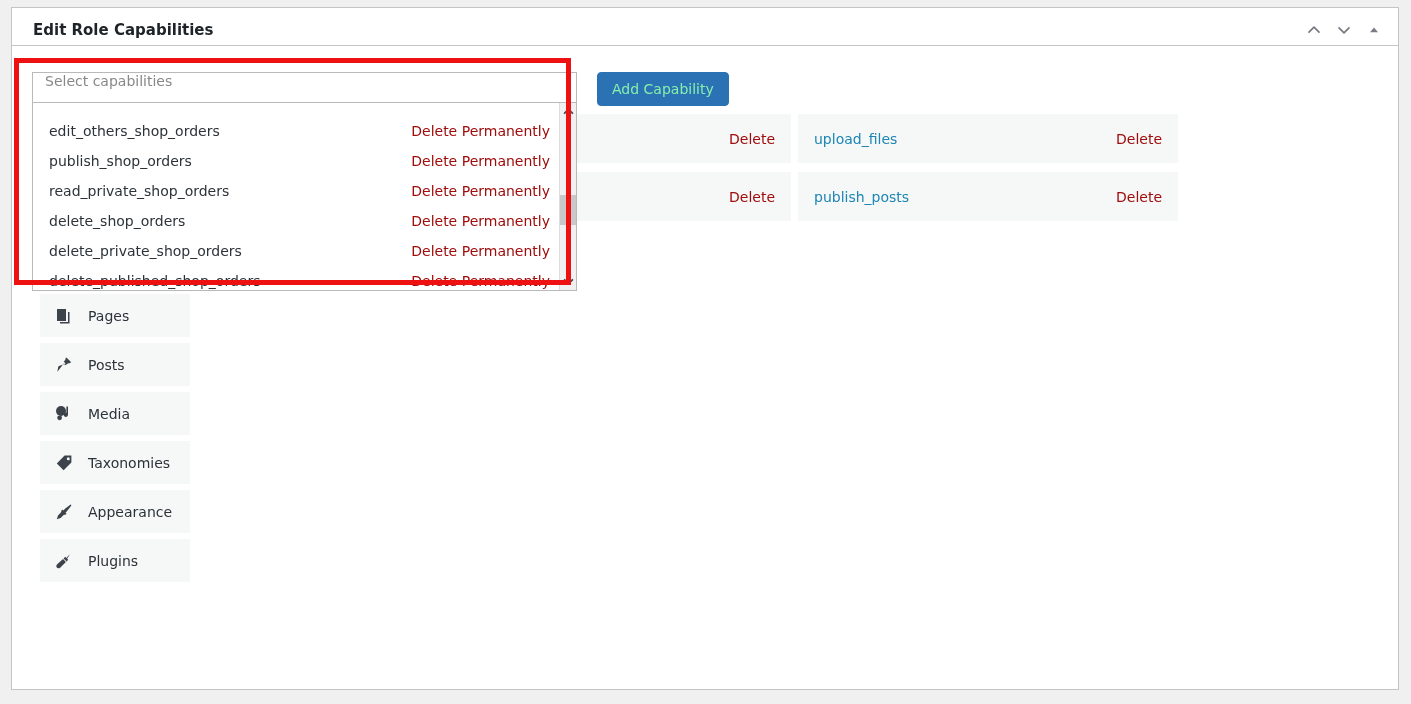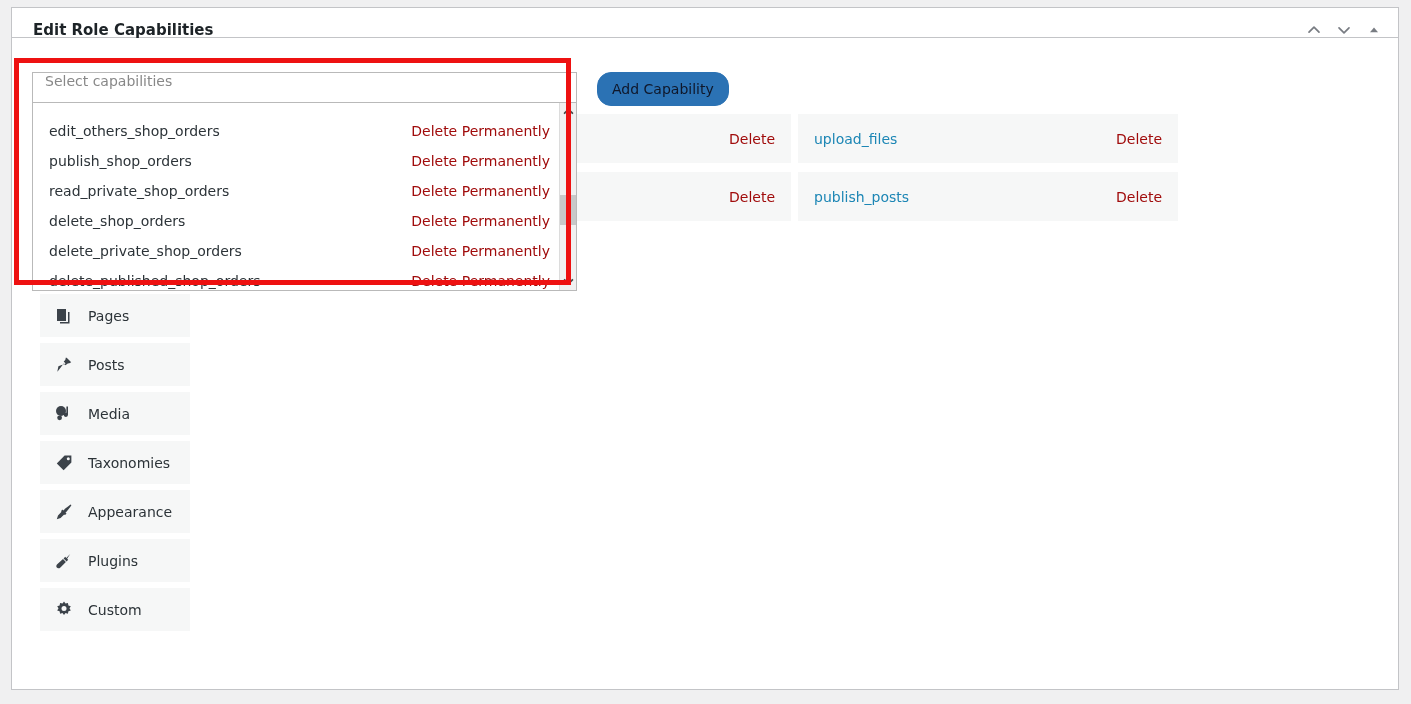--- a/index.html
+++ b/index.html
@@ -23,21 +23,21 @@
     left: 11px;
     top: 7px;
     width: 1388px;
     height: 683px;
     background: #ffffff;
     border: 1px solid #c3c4c7;
     box-sizing: border-box;
   }
   .panel-header {
     position: relative;
-    height: 30px;
+    height: 38px;
     border-bottom: 1px solid #c3c4c7;
     box-sizing: border-box;
   }
   .panel-title {
     position: absolute;
     left: 21px;
     top: 13px;
     font-size: 15px;
     font-weight: 600;
     color: #1d2327;
@@ -72,23 +72,23 @@
     width: 100%;
     height: 60px;
   }
   .add-cap-btn {
     position: absolute;
     left: 585px;
     top: 20px;
     height: 34px;
     padding: 0 14px;
     background: #2b72b4;
-    color: #0f172a;
+    color: #86efac;
     border: 1px solid #2b72b4;
-    border-radius: 14px;
+    border-radius: 4px;
     font-size: 14px;
     font-family: "DejaVu Sans", "Liberation Sans", sans-serif;
     cursor: pointer;
     line-height: 32px;
     box-sizing: border-box;
   }
 
   
   .cap-table {
     position: absolute;
@@ -389,29 +389,20 @@
       <span class="side-icon">
         <svg width="20" height="20" viewBox="0 0 20 20">
             <path d="M16.2 3.0 L12.3 6.9 L11.2 5.8 L9.6 7.4 L12.6 10.4 L14.2 8.8 L13.1 7.7 Z" fill="#3c434a"></path>
             <path d="M9.0 8.0 L11.9 10.9 L6.4 16.4 C5.3 17.5 3.6 17.5 2.8 16.6 C2.0 15.8 2.2 14.3 3.2 13.3 Z" fill="#3c434a"></path>
           </svg>
       </span>
       <span class="side-label">Plugins</span>
     </div>
 
 
-    <div class="side-item">
-      <span class="side-icon">
-        <svg width="20" height="20" viewBox="0 0 20 20">
-            <path d="M10 1.6 l1.5 2.0 2.4 -0.7 0.5 2.5 2.4 0.8 -1.3 2.1 1.3 2.1 -2.4 0.8 -0.5 2.5 -2.4 -0.7 -1.5 2.0 -1.5 -2.0 -2.4 0.7 -0.5 -2.5 -2.4 -0.8 1.3 -2.1 -1.3 -2.1 2.4 -0.8 0.5 -2.5 2.4 0.7 Z" fill="#3c434a"></path>
-            <circle cx="10" cy="8.4" r="2.5" fill="#f6f7f7"></circle>
-          </svg>
-      </span>
-      <span class="side-label">Custom</span>
-    </div>
 
   </div>
 
   <div class="sel-wrap">
     <div class="sel-field">
       <span class="sel-placeholder">Select capabilities</span>
     </div>
     <div class="sel-drop">
       <div class="sel-list">
 

